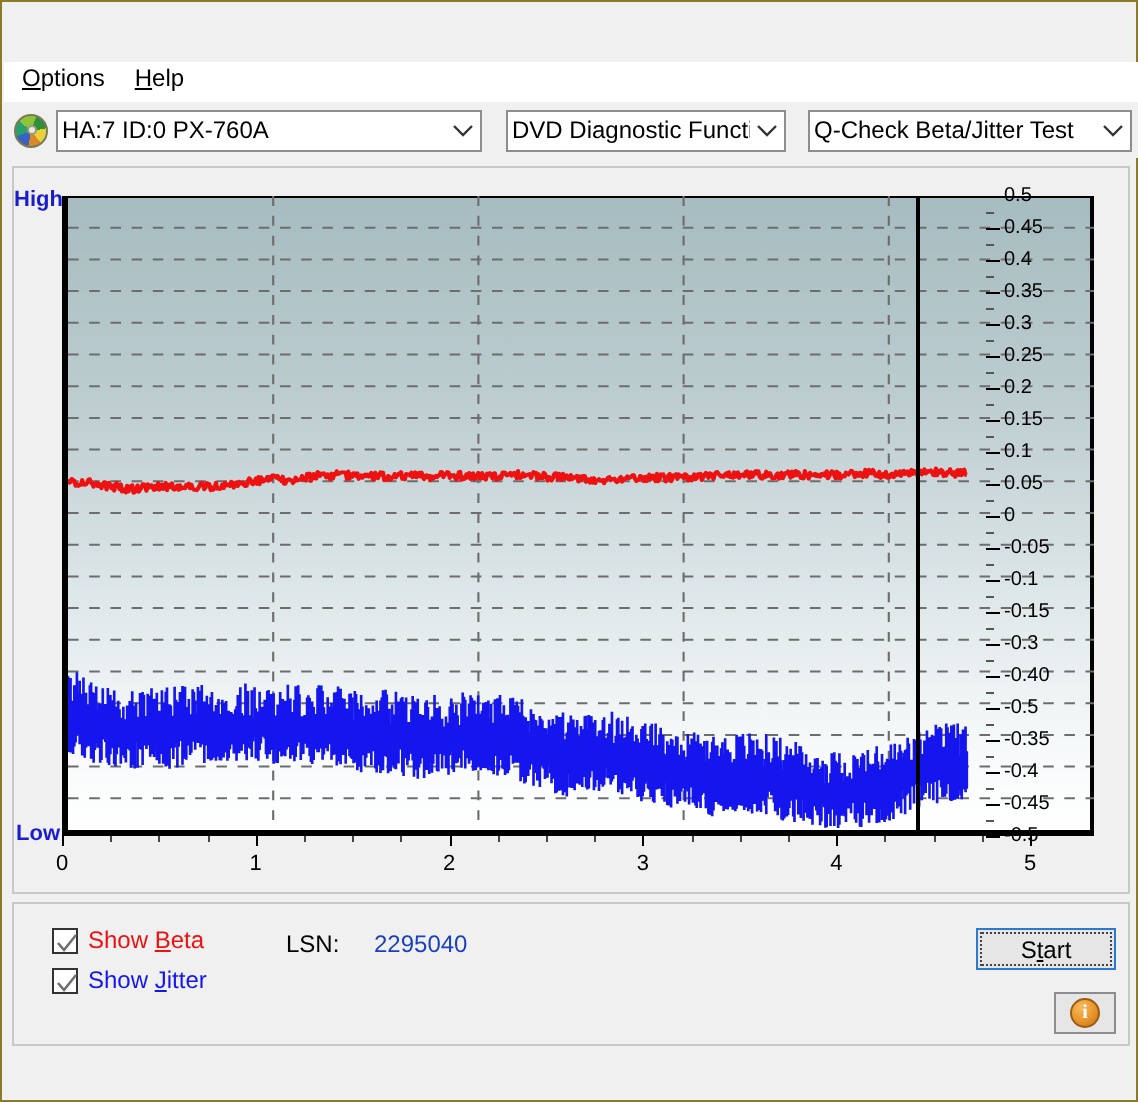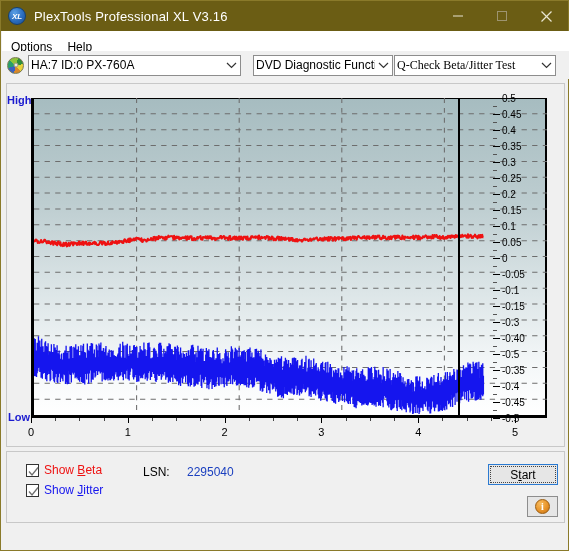--- a/index.html
+++ b/index.html
@@ -40,21 +40,21 @@
   .wbtn{
     width:44px;height:30px;display:flex;align-items:center;justify-content:center;
     color:#e8e4d0;font-size:14px;line-height:1;
   }
   .wbtn.close{font-size:16px;}
   .wbtn svg{display:block;}
 
   
   .menubar{
     position:absolute;left:1px;top:30px;width:567px;height:24px;
-    background:#ffffff;display:flex;align-items:flex-end;
+    background:#ffffff;display:flex;align-items:flex-start;
     box-sizing:border-box;
   }
   .menuitem{
     font-size:12px;color:#000;padding:1px 6px;margin-left:3px;
     white-space:nowrap;
   }
   .menuitem u{text-decoration:underline;}
 
   
   .toolbar{
@@ -81,21 +81,21 @@
     display:flex;align-items:center;box-sizing:border-box;
     font-size:12px;color:#000;position:relative;
   }
   .combo .cval{padding-left:2px;flex:1;white-space:nowrap;overflow:hidden;}
   .combo .carr{
     width:17px;display:flex;align-items:center;justify-content:center;
     color:#333;font-size:9px;flex:none;
   }
   #combo-drive{width:213px;}
   #combo-function{margin-left:12px;width:140px;}
-  #combo-test{margin-left:1px;width:162px;font-family:Liberation Serif, serif;}
+  #combo-test{margin-left:11px;width:162px;}
 
   
   .chartpanel{
     position:absolute;left:5px;top:82px;width:559px;height:364px;
     background:#f0f0f0;border:1px solid #c8c8c8;box-sizing:border-box;
   }
   .plotwrap{
     position:absolute;left:24px;top:14px;width:516px;height:320px;
   }
   .plotarea{
@@ -209,44 +209,20 @@
     background:#f0f0f0;border:1px solid #a0a0a0;
     box-sizing:border-box;display:flex;align-items:center;
   }
   .status-text{font-size:12px;color:#e01414;padding-left:5px;}
 </style>
 </head>
 <body>
 
 <div id="app">
 
-  <div class="titlebar">
-    <div class="tb-icon">
-      <span>XL</span>
-    </div>
-    <div class="tb-title">PlexTools Professional XL V3.16</div>
-    <div class="wbtns">
-      <div class="wbtn">
-        <svg width="12" height="12" viewBox="0 0 12 12">
-            <line x1="1" y1="6" x2="11" y2="6" stroke="#e8e4d0" stroke-width="1"></line>
-          </svg>
-      </div>
-      <div class="wbtn">
-        <svg width="12" height="12" viewBox="0 0 12 12">
-            <rect x="1.5" y="1.5" width="9" height="9" fill="none" stroke="#9d9470" stroke-width="1"></rect>
-          </svg>
-      </div>
-      <div class="wbtn close">
-        <svg width="13" height="13" viewBox="0 0 13 13">
-            <line x1="1.5" y1="1.5" x2="11.5" y2="11.5" stroke="#e8e4d0" stroke-width="1.2"></line>
-            <line x1="11.5" y1="1.5" x2="1.5" y2="11.5" stroke="#e8e4d0" stroke-width="1.2"></line>
-          </svg>
-      </div>
-    </div>
-  </div>
 
   <div class="menubar">
     <div class="menuitem"><u>O</u><span>ptions</span></div>
     <div class="menuitem"><u>H</u><span>elp</span></div>
   </div>
 
   <div class="toolbar">
     <div class="disc-icon"></div>
     <div class="combo" id="combo-drive">
       <div class="cval">HA:7 ID:0  PX-760A</div>

